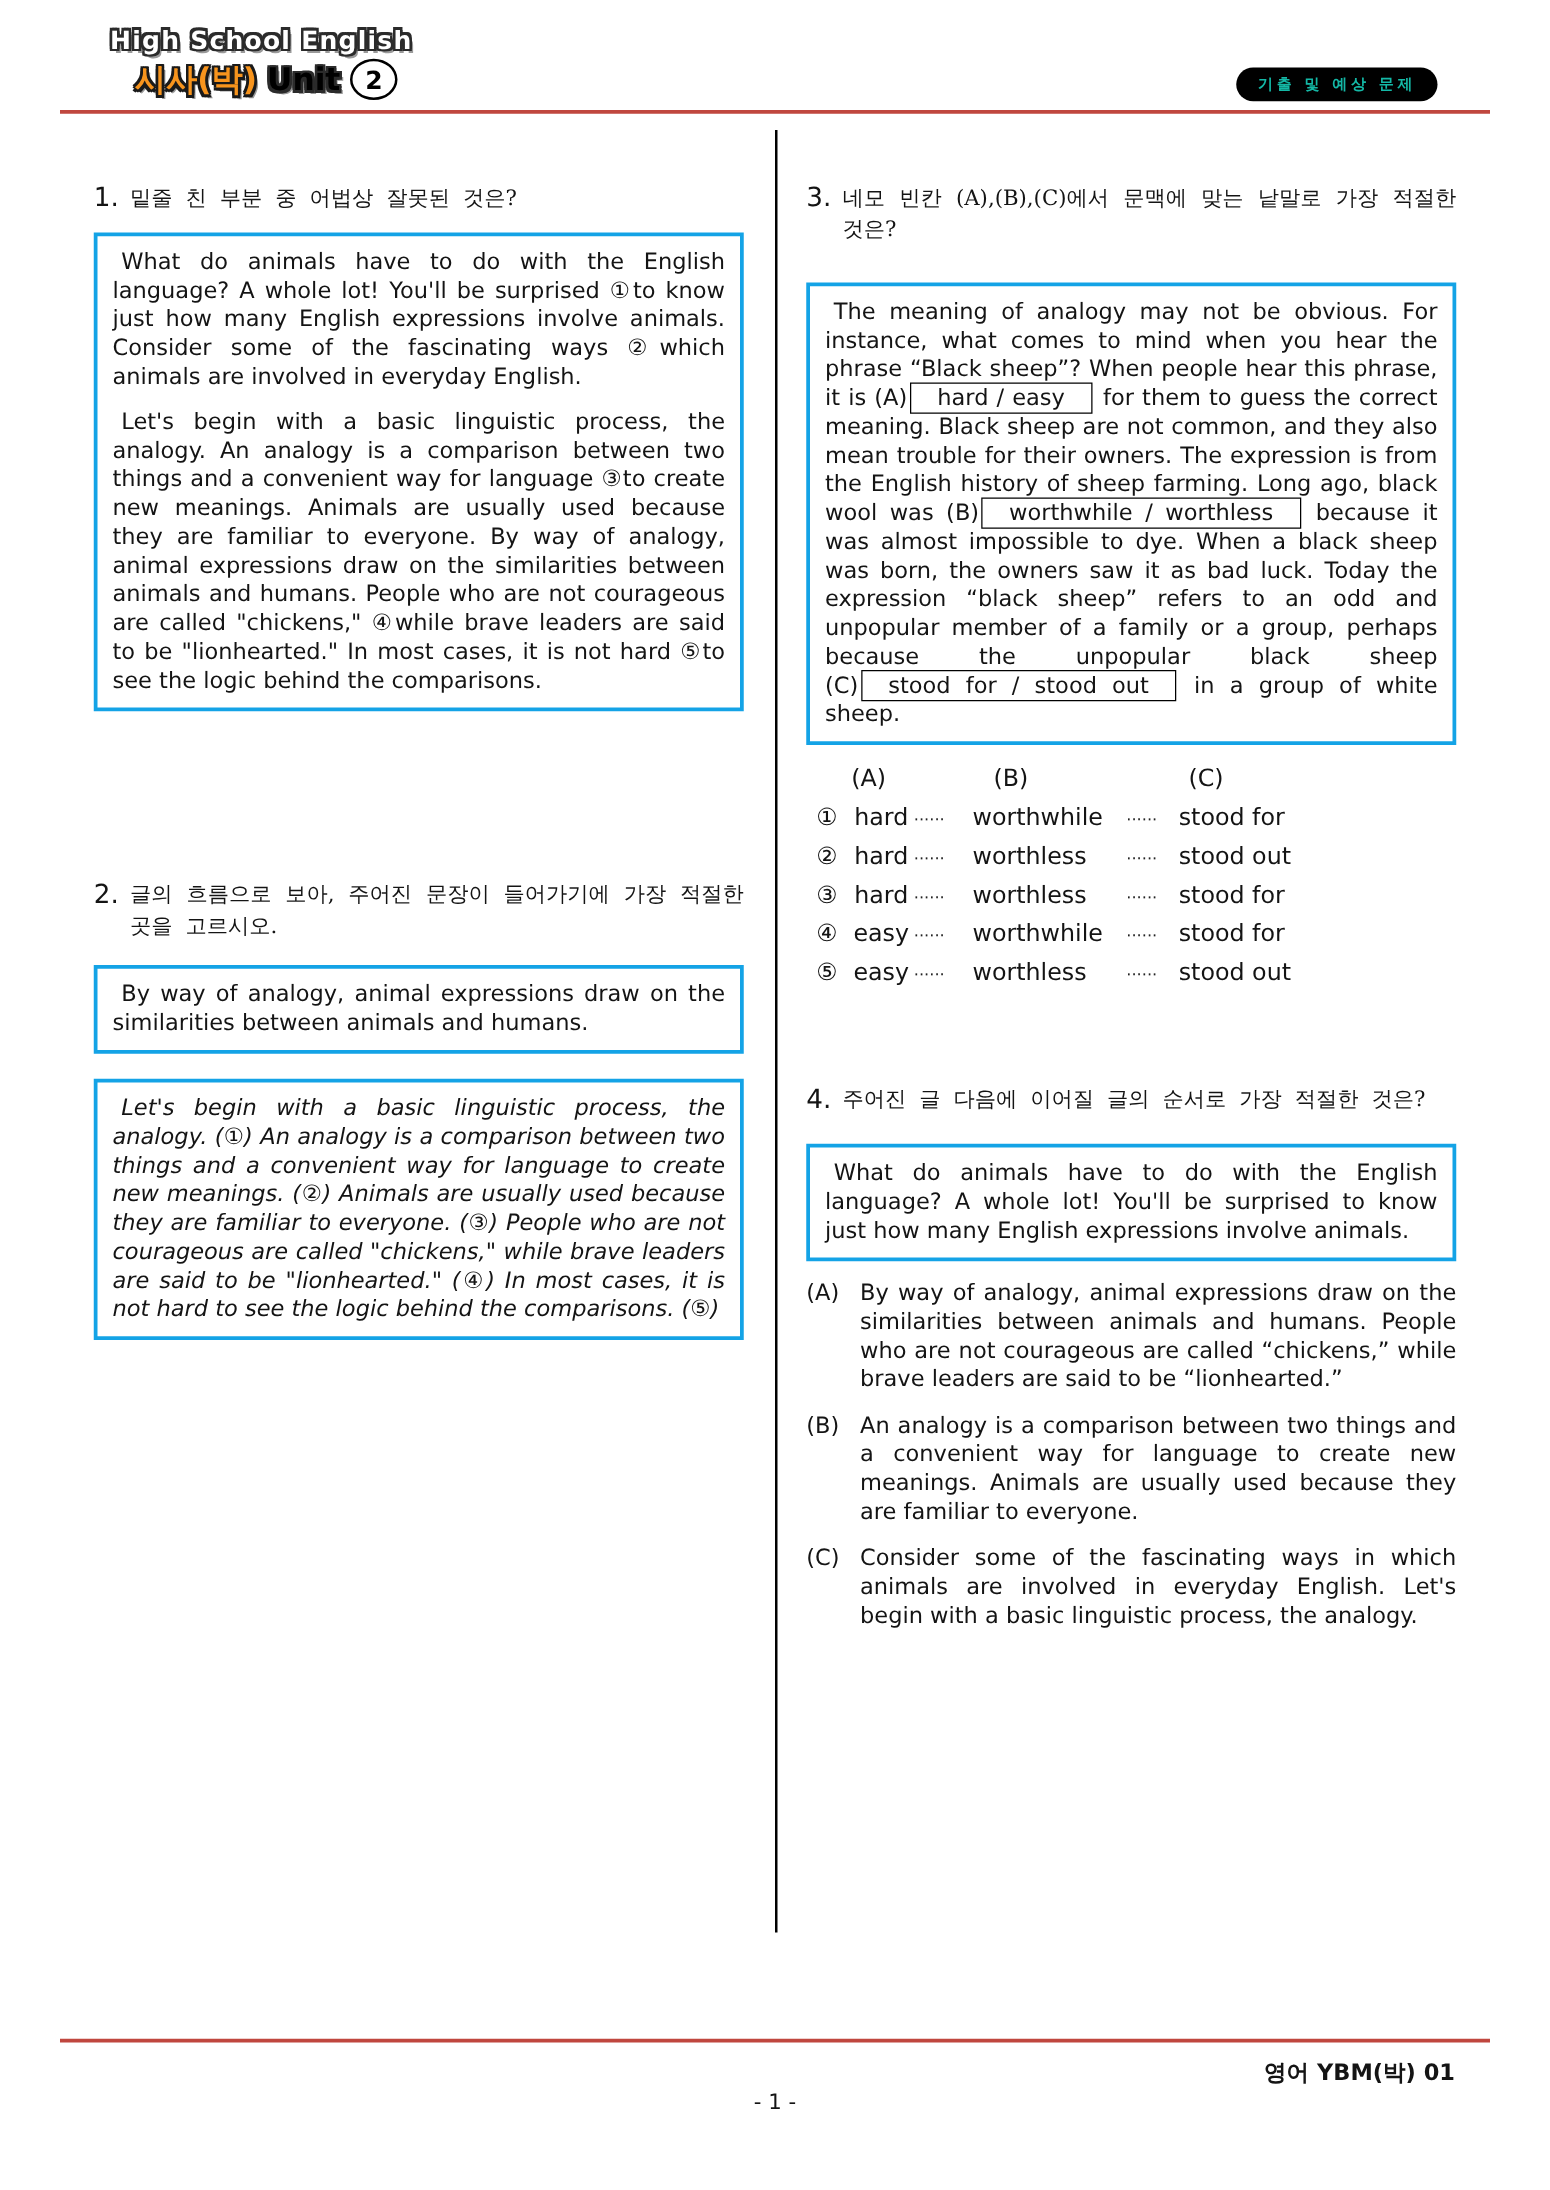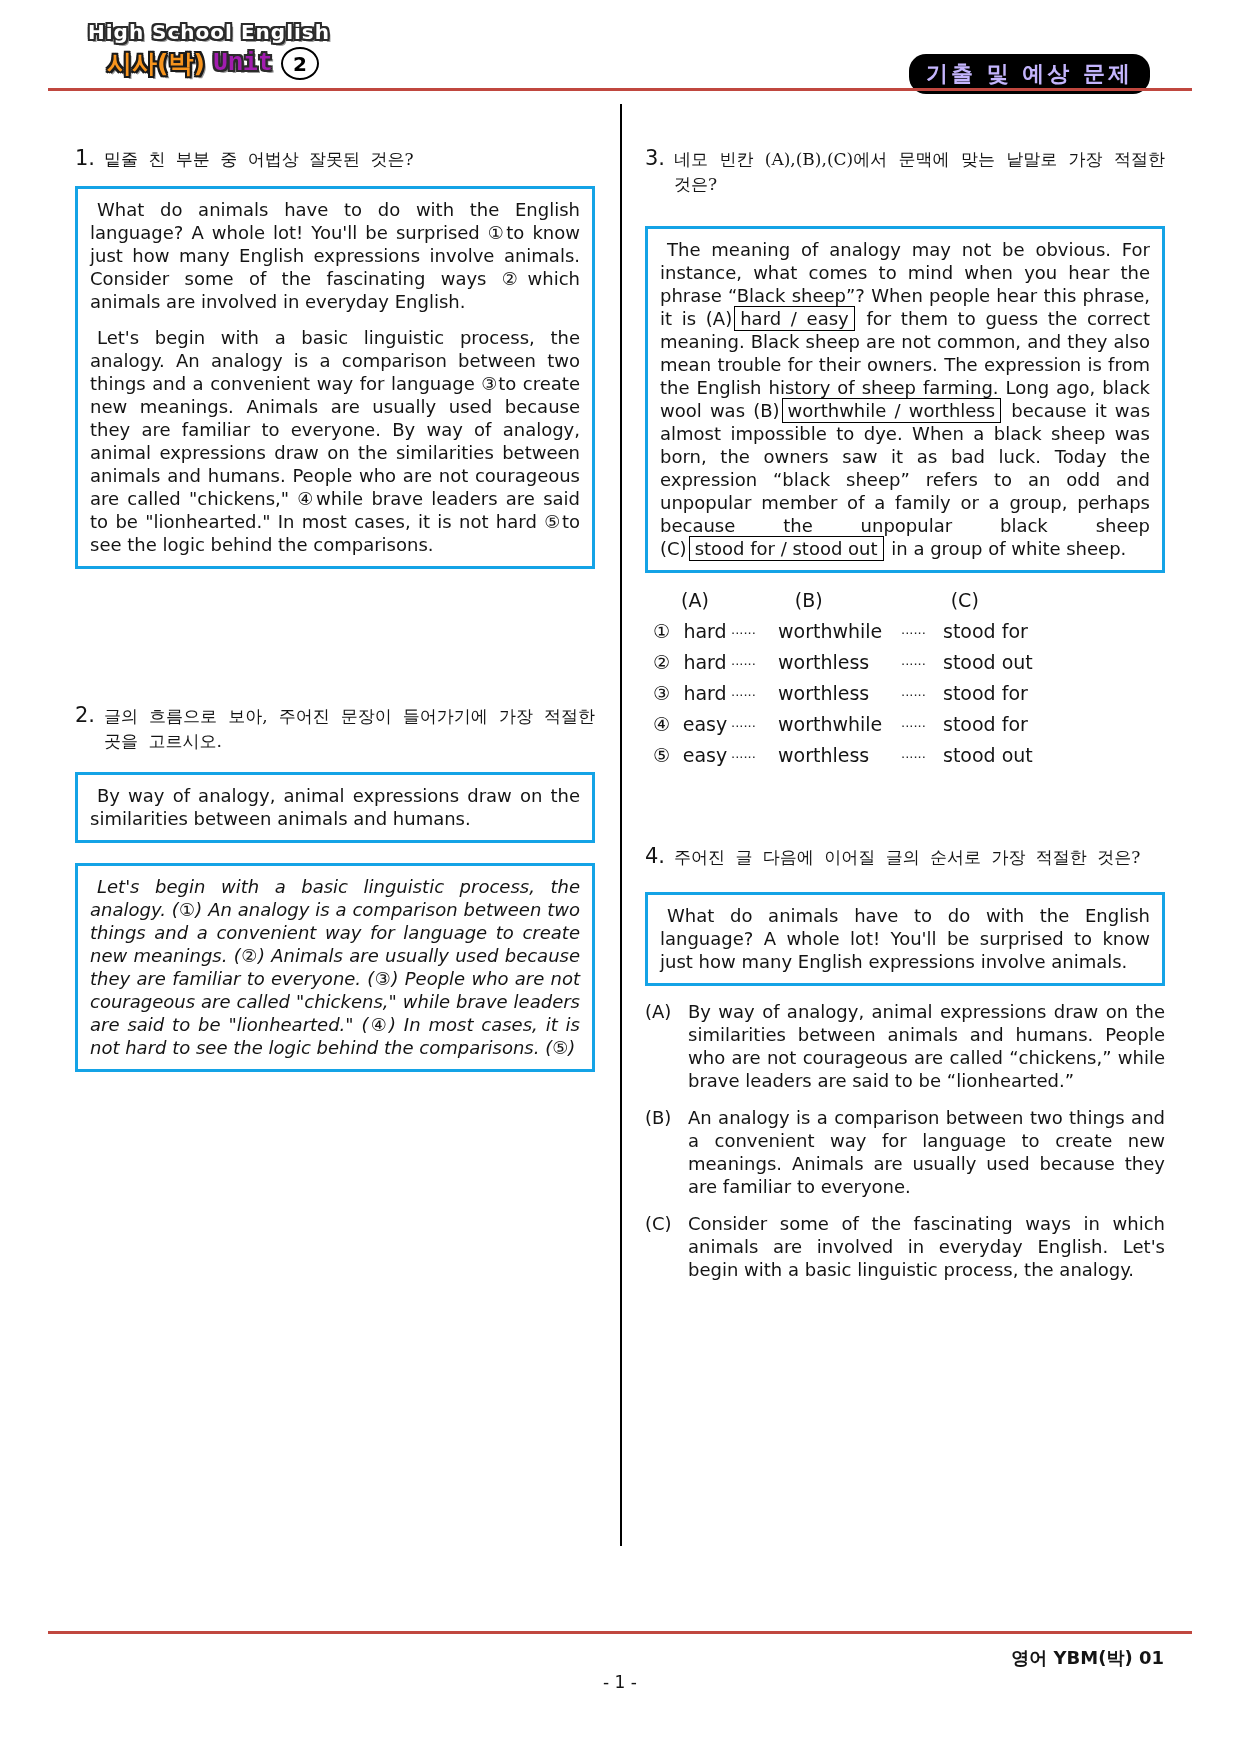--- a/index.html
+++ b/index.html
@@ -15,53 +15,52 @@
     text-shadow:-2px -2px 0 #2b2b2b,2px -2px 0 #2b2b2b,-2px 2px 0 #2b2b2b,2px 2px 0 #2b2b2b,
                  -2px 0 0 #2b2b2b,2px 0 0 #2b2b2b,0 -2px 0 #2b2b2b,0 2px 0 #2b2b2b,3px 3px 0 #9a9a9a;
   }
   .logo-line2{display:flex;align-items:center;gap:8px;margin-top:5px;margin-left:8px;justify-content:center;}
   .logo-brand{
     font-size:25px;font-weight:bold;color:var(--brand,#f7941d);
     text-shadow:-2px -2px 0 #1a1a1a,2px -2px 0 #1a1a1a,-2px 2px 0 #1a1a1a,2px 2px 0 #1a1a1a,
                  -2px 0 0 #1a1a1a,2px 0 0 #1a1a1a,0 -2px 0 #1a1a1a,0 2px 0 #1a1a1a,3px 3px 0 #9a9a9a;
   }
   .logo-unit{
-    font-size:25px;font-weight:bold;color:#a21caf;
+    font-size:25px;font-weight:bold;color:#000000;
     text-shadow:-2px -2px 0 #2b2b2b,2px -2px 0 #2b2b2b,-2px 2px 0 #2b2b2b,2px 2px 0 #2b2b2b,
                  -2px 0 0 #2b2b2b,2px 0 0 #2b2b2b,0 -2px 0 #2b2b2b,0 2px 0 #2b2b2b,3px 3px 0 #9a9a9a;
-    font-family:Liberation Mono, monospace;
   }
   .logo-num{
     display:flex;align-items:center;justify-content:center;width:34px;height:29px;
     border:2px solid #000;border-radius:50%;background:#fff;font-size:20px;font-weight:bold;color:#000;
   }
   .badge{
-    position:absolute;right:90px;top:54px;background:var(--badge,#000);color:#c4b5fd;
-    border-radius:17px;padding:5px 17px;font-size:22px;font-weight:bold;letter-spacing:3px;
+    position:absolute;right:90px;top:54px;background:var(--badge,#000);color:#14b8a6;
+    border-radius:17px;padding:5px 17px;font-size:12px;font-weight:bold;letter-spacing:3px;
   }
   
   .col-divider{position:absolute;left:620px;top:104px;width:2px;height:1442px;background:#000;}
   .col{position:absolute;top:146px;width:520px;}
   .col-left{left:75px;}
   .col-right{left:645px;}
   
   .q-head{display:flex;gap:9px;margin:0;}
   .q-num{font-size:21px;line-height:25px;flex-shrink:0;}
   .q-prompt{
     font-family:"DejaVu Serif","Liberation Serif",serif;font-size:17px;line-height:25px;
     word-spacing:5px;text-align:justify;flex:1;padding-top:1px;
   }
   .seg-u,.u{text-underline-offset:3px;text-decoration-thickness:1.5px;}
   .pbox{
     border:3px solid var(--accent,#14a3e6);padding:9px 12px 10px 12px;
     font-size:18px;line-height:23px;text-align:justify;margin-top:14px;
   }
   .pbox p{margin:0;text-indent:7px;}
   .pbox p + p{margin-top:13px;}
-  .seg-box{border:1.5px solid #000;padding:1px 5px;margin:0 2px;white-space:nowrap;}
+  .seg-box{border:1.5px solid #000;padding:1px 21px;margin:0 2px;white-space:nowrap;}
   
   .abc-table{margin-top:16px;font-size:19px;}
   .abc-header{display:flex;margin-bottom:6px;}
   .abc-header .h-a{margin-left:36px;}
   .abc-header .h-b{margin-left:86px;}
   .abc-header .h-c{margin-left:128px;}
   .abc-row{display:flex;line-height:28px;padding-left:8px;align-items:baseline;}
   .abc-num{width:26px;}
   .abc-a{width:52px;text-align:center;}
   .abc-dots{width:47px;font-size:13px;color:#222;}

